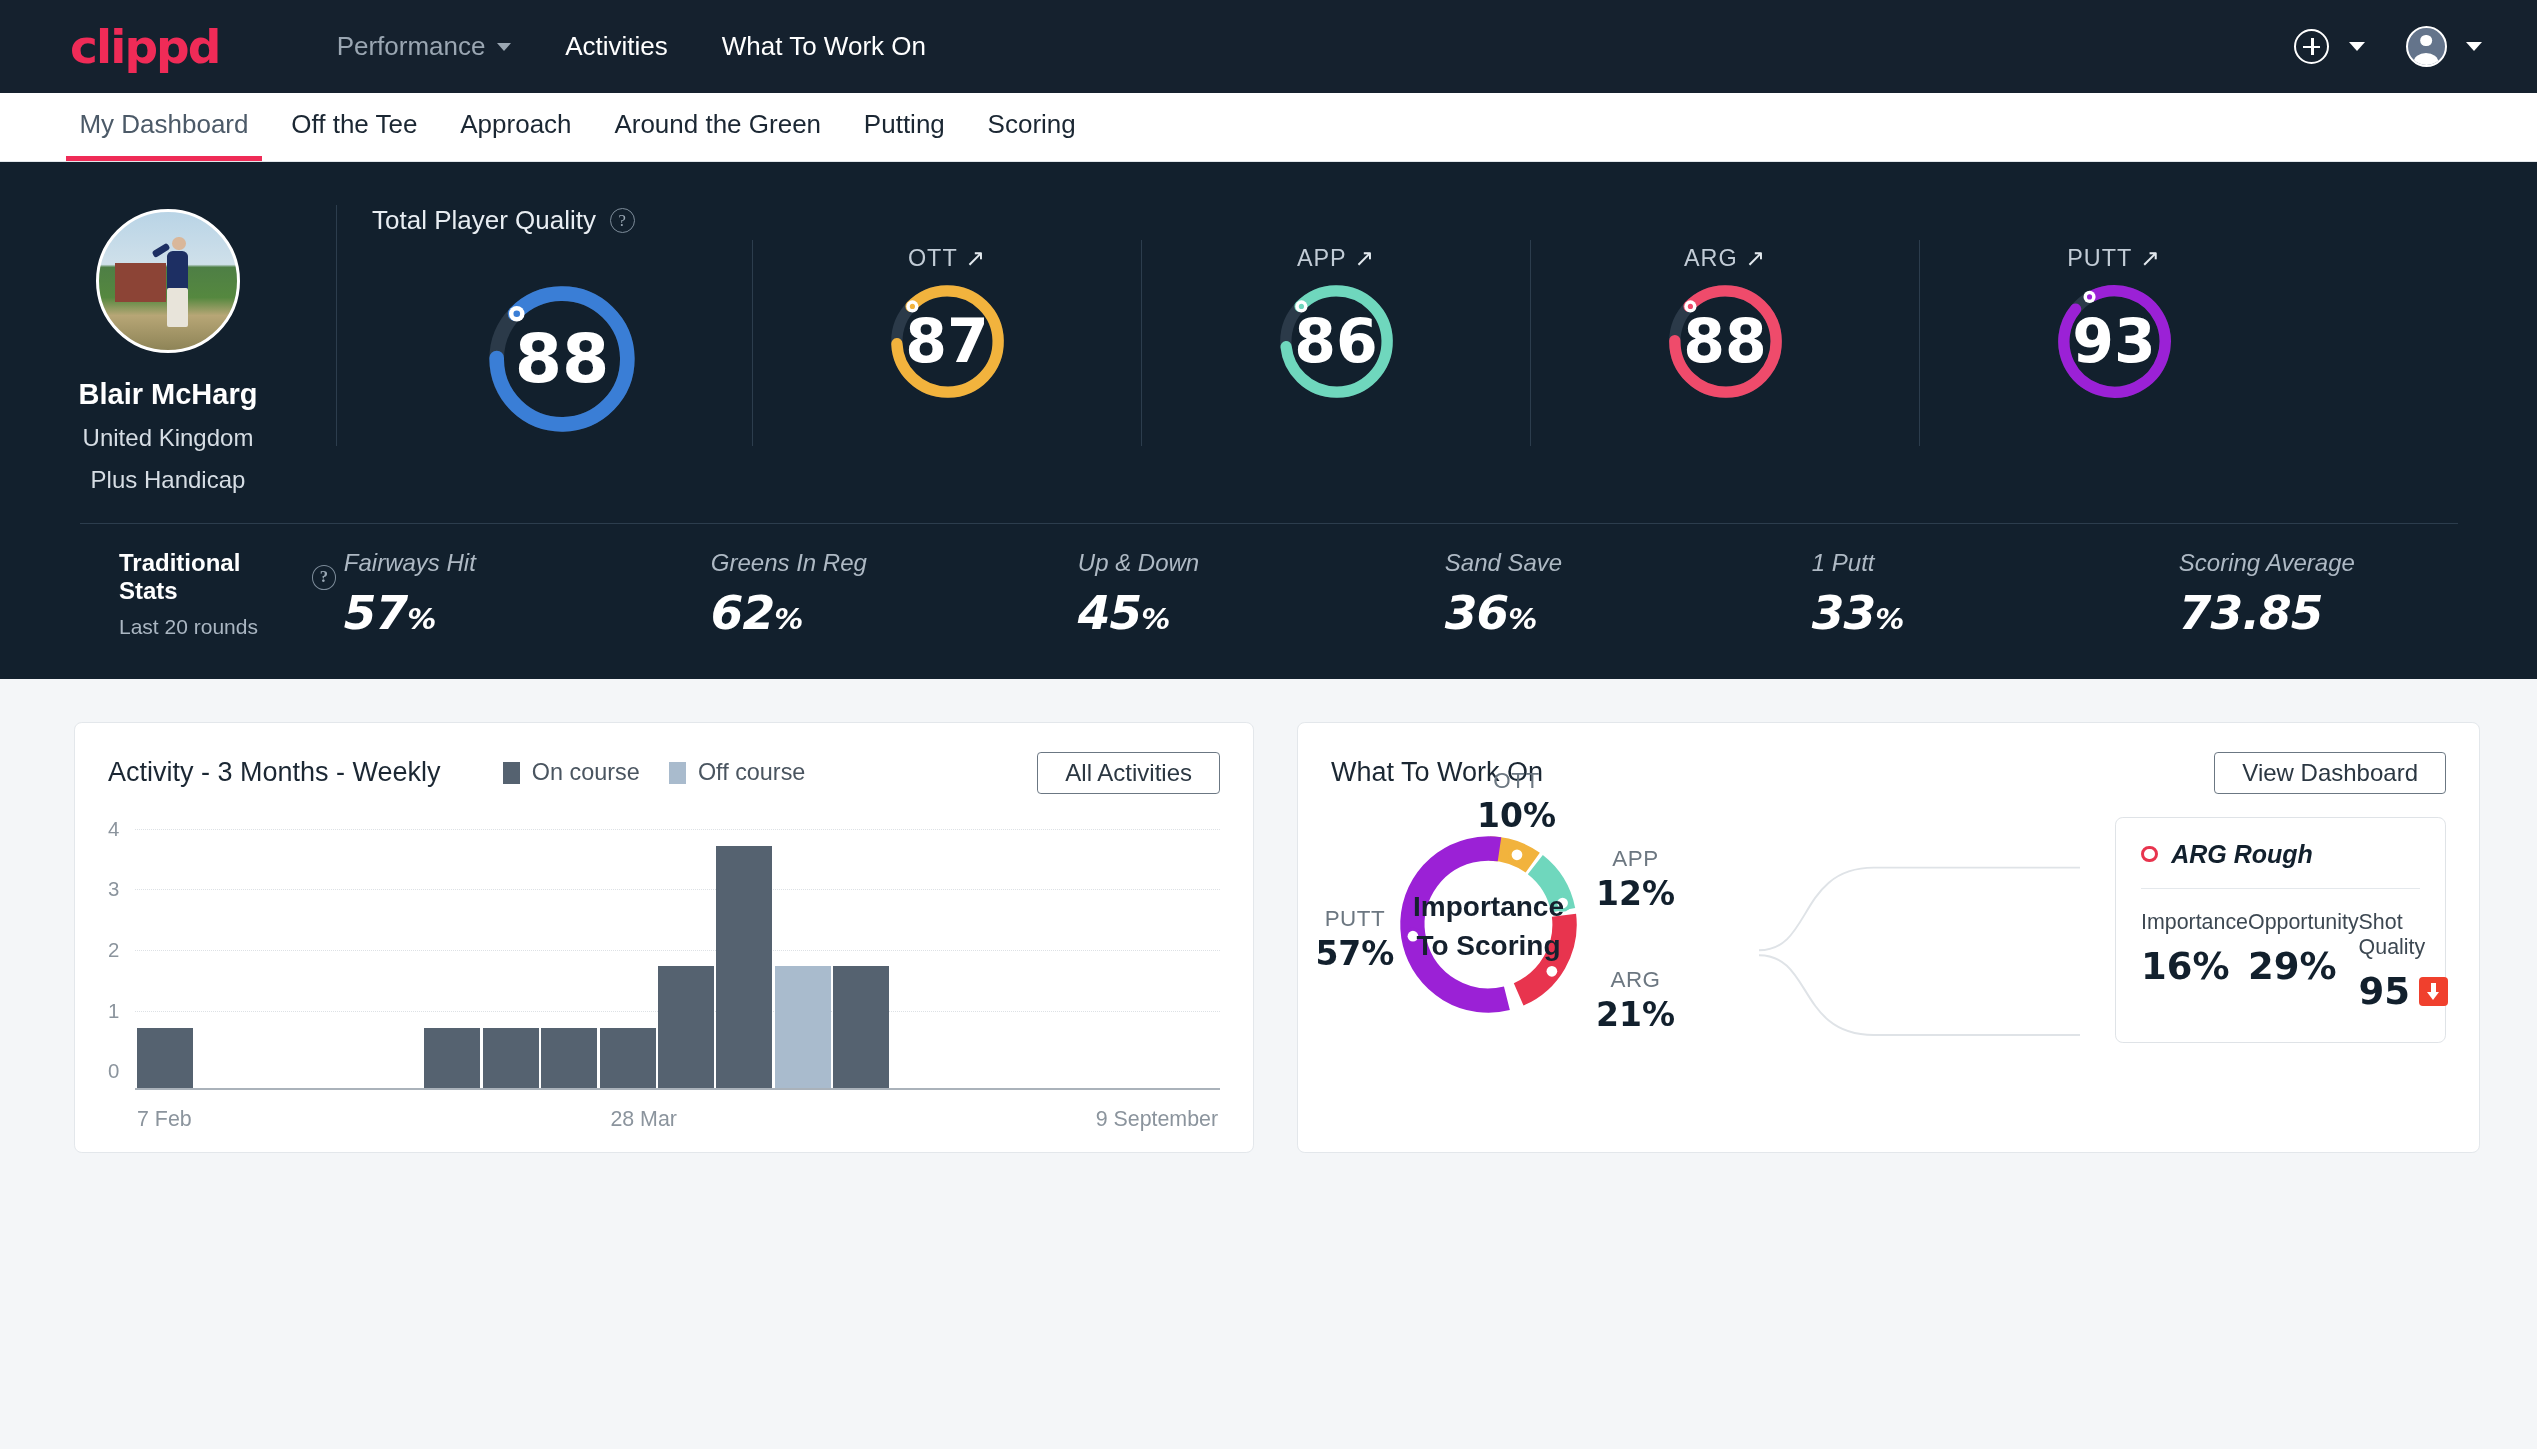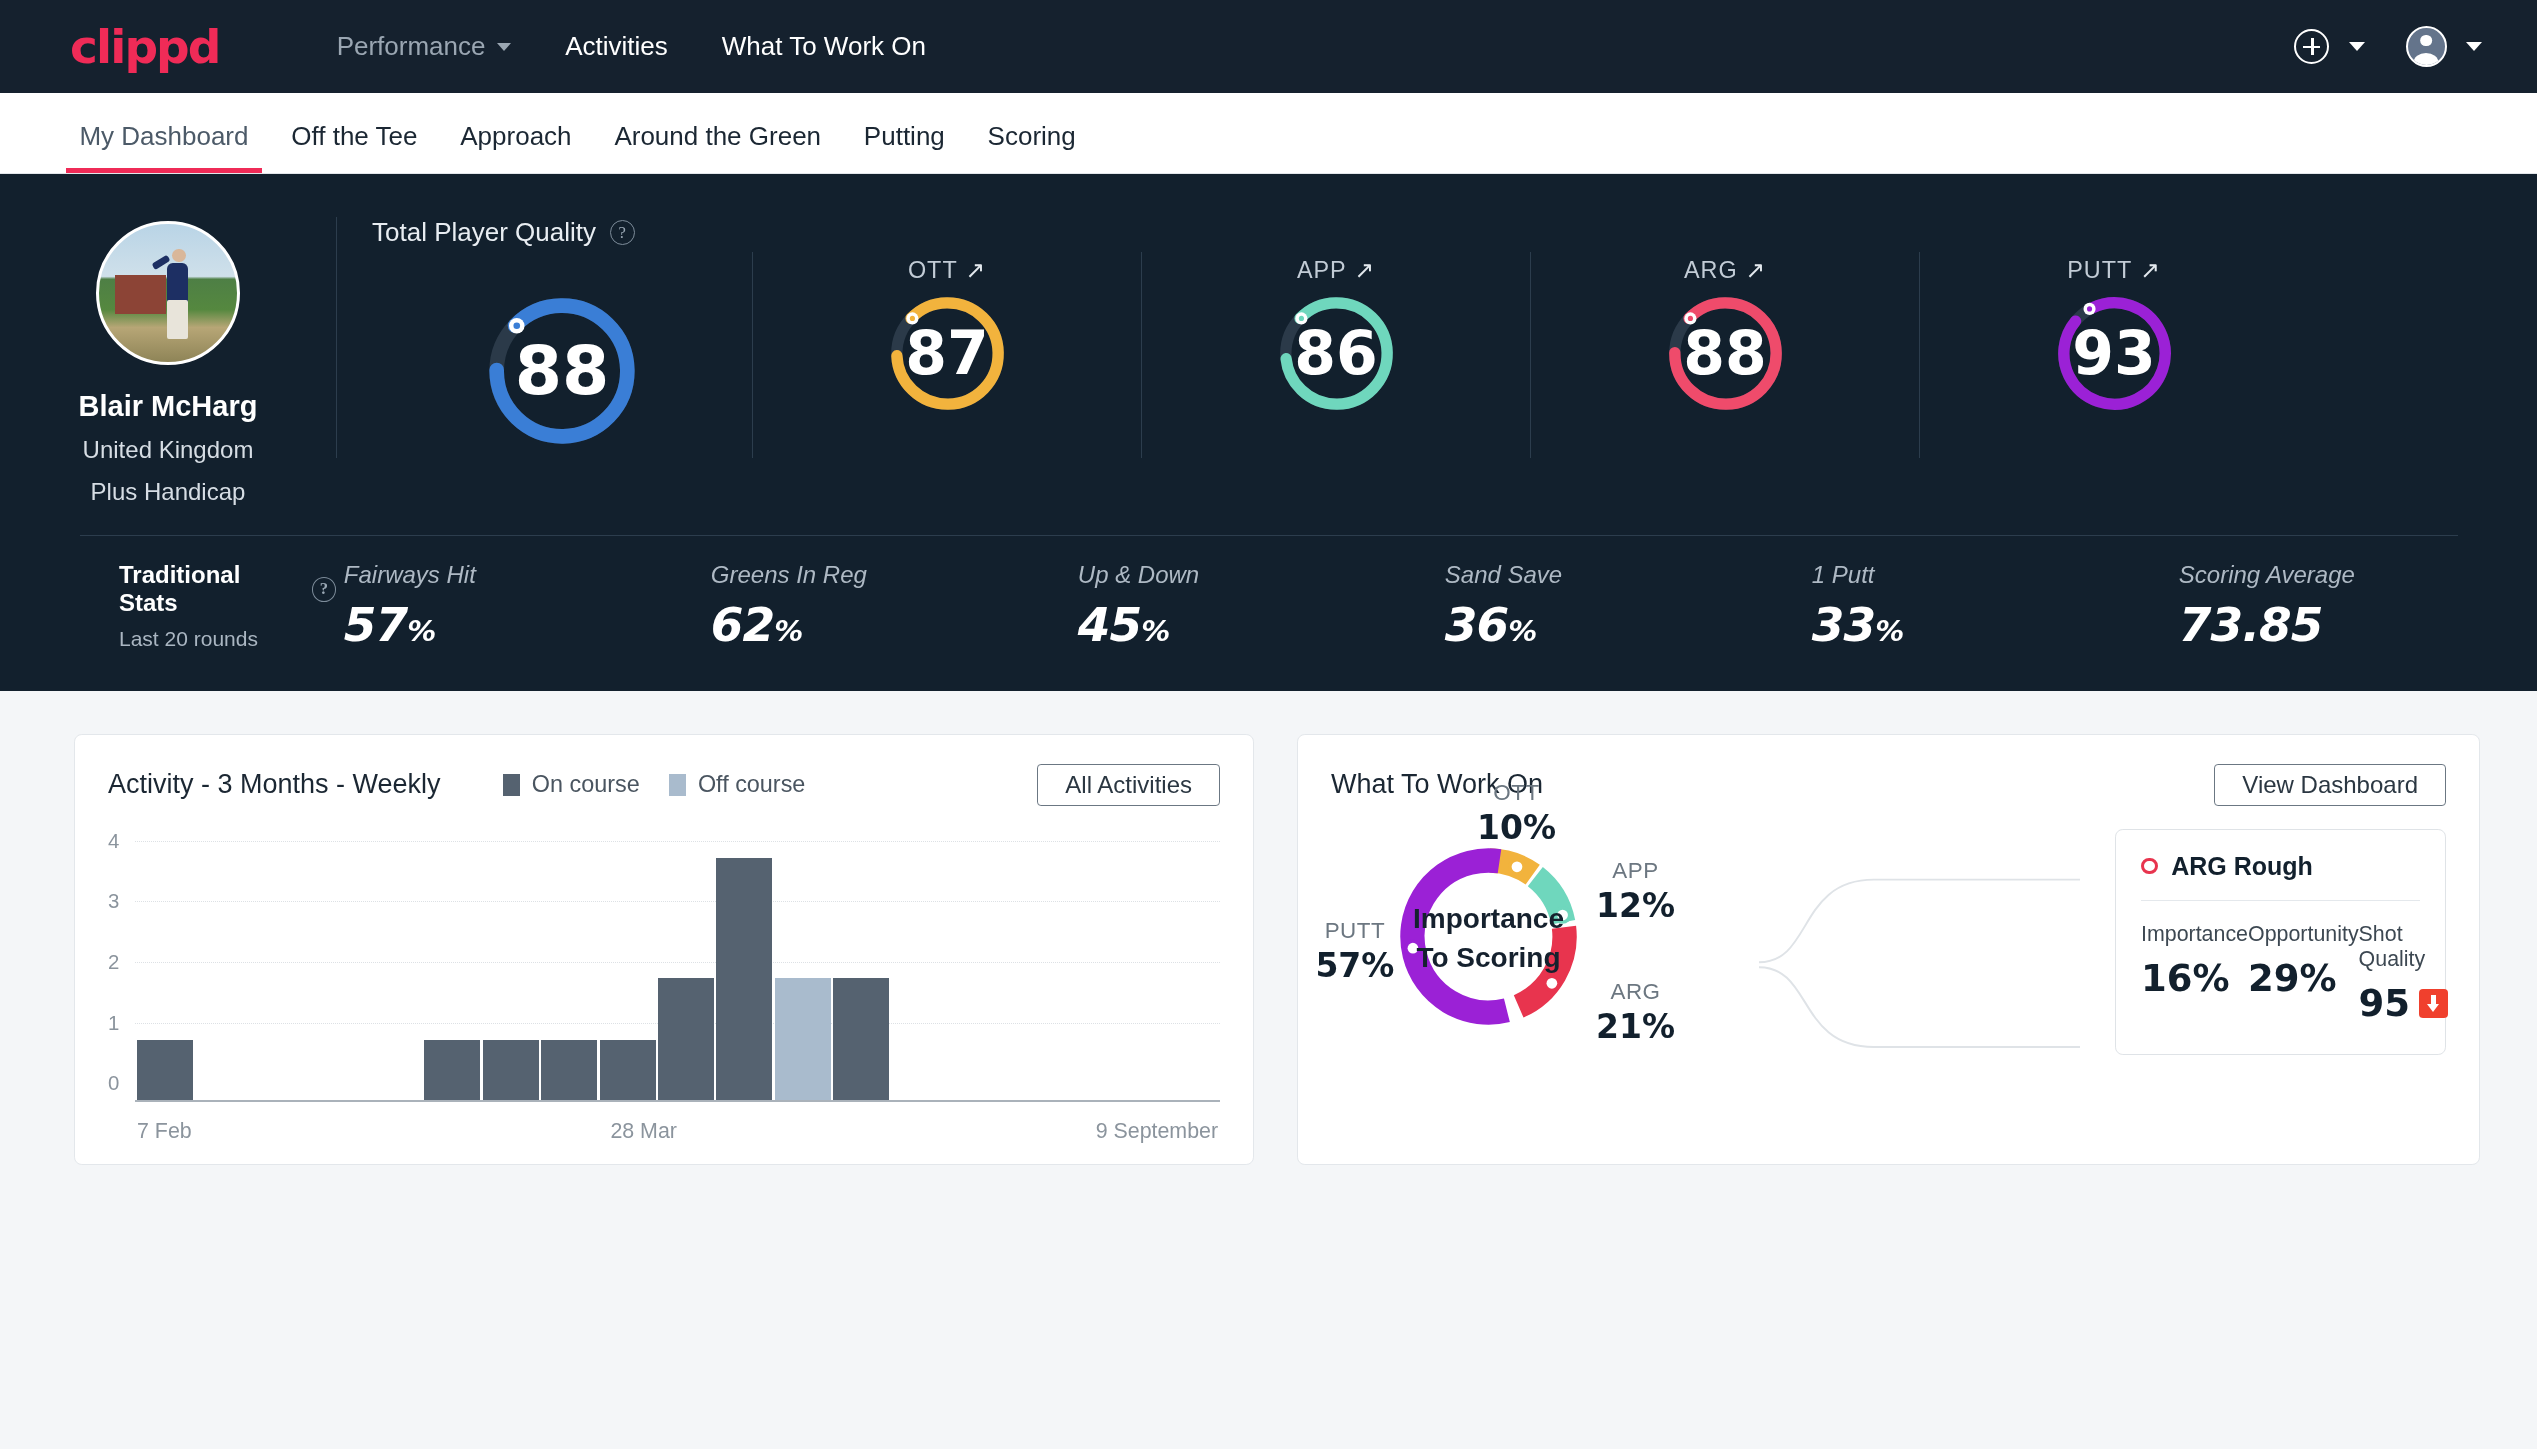--- a/index.html
+++ b/index.html
@@ -68,21 +68,21 @@
     width: 11.7px; height: 11.7px; border-radius: 50%; background: #fff;
   }
   .avatar-btn::after {
     content: ""; position: absolute; bottom: -7.8px; left: 50%;
     transform: translateX(-50%);
     width: 25px; height: 19.5px; border-radius: 50%; background: #fff;
   }
 
   
   .tabbar {
-    height: 81px; background: #ffffff;
+    height: 69px; background: #ffffff;
     display: flex; align-items: flex-end;
     padding-left: 58px; border-bottom: 1px solid #e2e6ea;
   }
   .tab {
     font-size: 26px; color: #1b2733; padding: 0 21.4px 21.4px 21.4px;
     cursor: pointer; position: relative; white-space: nowrap;
   }
   .tab.active { color: #4c5a68; }
   .tab.active::after {
     content: ""; position: absolute; left: 7.8px; right: 7.8px; bottom: 0;
@@ -227,21 +227,21 @@
   .dlab .k { font-size: 22.4px; color: #6c7781; letter-spacing: 0.5px; }
   .dlab .v {
     font-size: 33px; font-weight: bold; color: #12202d; margin-top: 1.9px;
     font-family: "DejaVu Sans", sans-serif;
   }
   .tooltip-card {
     position: absolute; right: 0; top: 5.8px; width: 331px;
     border: 1px solid #dfe3e7; border-radius: 7.8px; background: #fff;
     padding: 21.4px 25px 29px 25px;
   }
-  .tt-head { display: flex; align-items: center; gap: 13.6px; }
+  .tt-head { display: flex; align-items: center; gap: 13.6px; font-style: italic; }
   .tt-dot {
     width: 16.6px; height: 16.6px; border-radius: 50%;
     border: 3.4px solid #e8344e; box-sizing: border-box;
   }
   .tt-title { font-size: 25px; font-weight: bold; color: #12202d; }
   .tt-rule { height: 1px; background: #e4e8ec; margin: 19.5px 0 21.4px 0; }
   .tt-grid { display: flex; }
   .tt-col { flex: 1; }
   .tt-k { font-size: 21.4px; color: #3d4852; }
   .tt-v {

